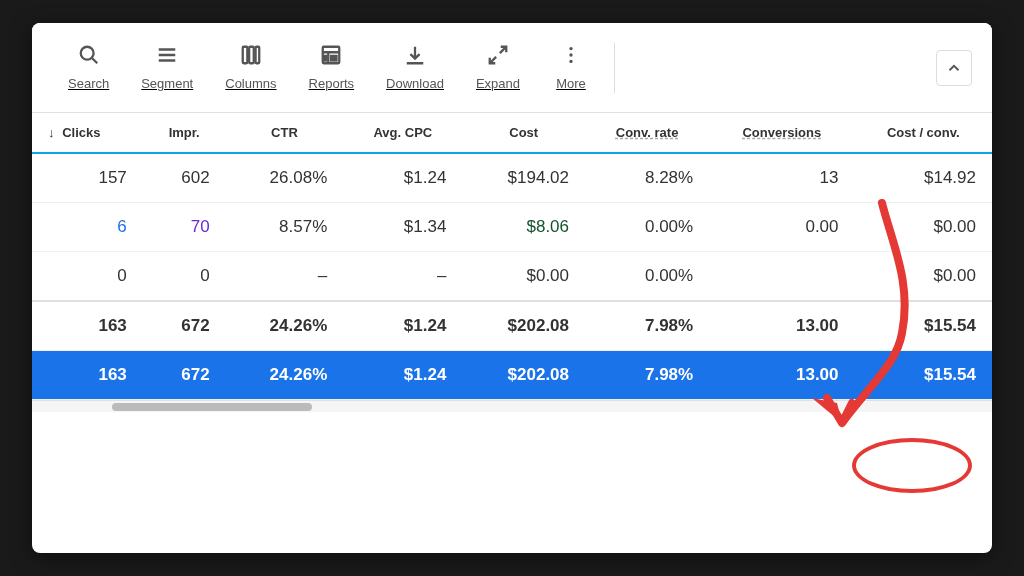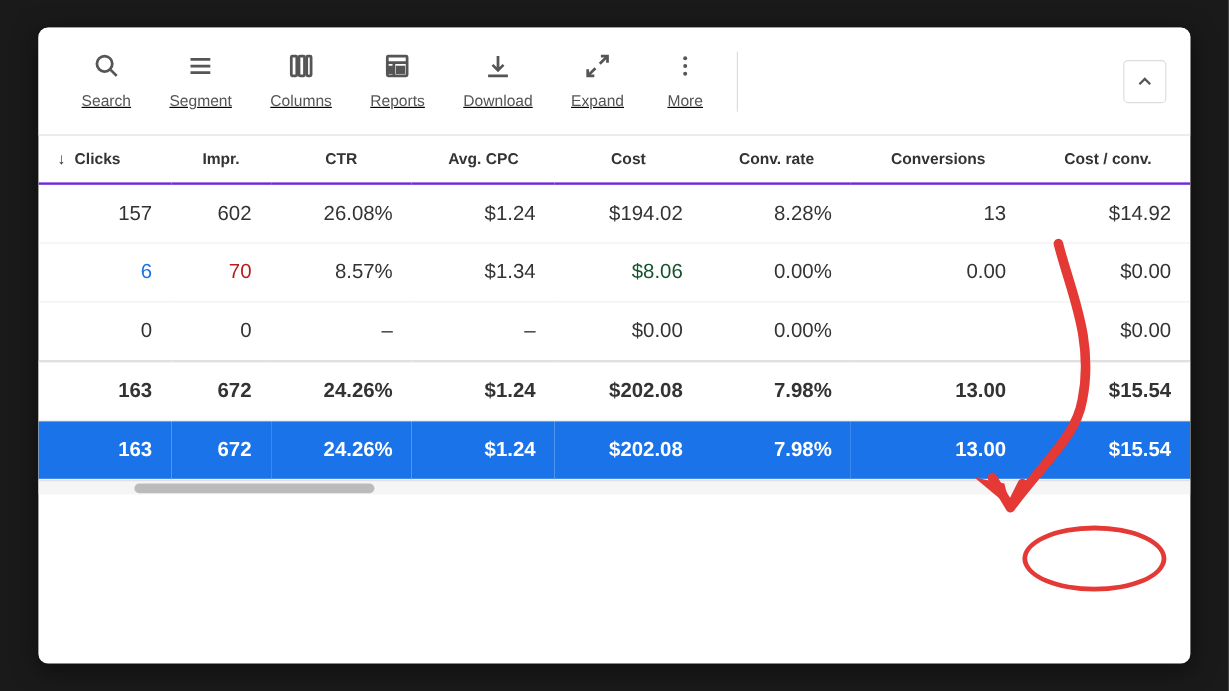--- a/index.html
+++ b/index.html
@@ -72,34 +72,35 @@
     .table-container {
       overflow-x: auto;
       overflow-y: hidden;
     }
     table {
       width: 100%;
       border-collapse: collapse;
       font-size: 14px;
     }
     thead tr {
-      border-bottom: 2px solid #6d28d9;
+      border-bottom: 2px solid #0ea5e9;
     }
     th {
       padding: 12px 16px;
       text-align: center;
       font-weight: 600;
       color: #333;
       font-size: 13px;
       white-space: nowrap;
     }
     th:first-child {
       text-align: left;
     }
     th.underline {
+      text-decoration: underline;
       text-decoration-style: dashed;
       text-decoration-color: #aaa;
     }
     .sort-arrow {
       margin-right: 4px;
       color: #333;
     }
     td {
       padding: 14px 16px;
       text-align: right;
@@ -279,21 +280,21 @@
             <td>602</td>
             <td>26.08%</td>
             <td>$1.24</td>
             <td>$194.02</td>
             <td>8.28%</td>
             <td>13</td>
             <td>$14.92</td>
           </tr>
           <tr>
             <td><span style="color: rgb(26, 115, 232);">6</span></td>
-            <td><span style="color: #b91c1c;">70</span></td>
+            <td><span style="color: #6d28d9;">70</span></td>
             <td>8.57%</td>
             <td>$1.34</td>
             <td><span style="color: #14532d;">$8.06</span></td>
             <td>0.00%</td>
             <td>0.00</td>
             <td>$0.00</td>
           </tr>
           <tr>
             <td>0</td>
             <td>0</td>

